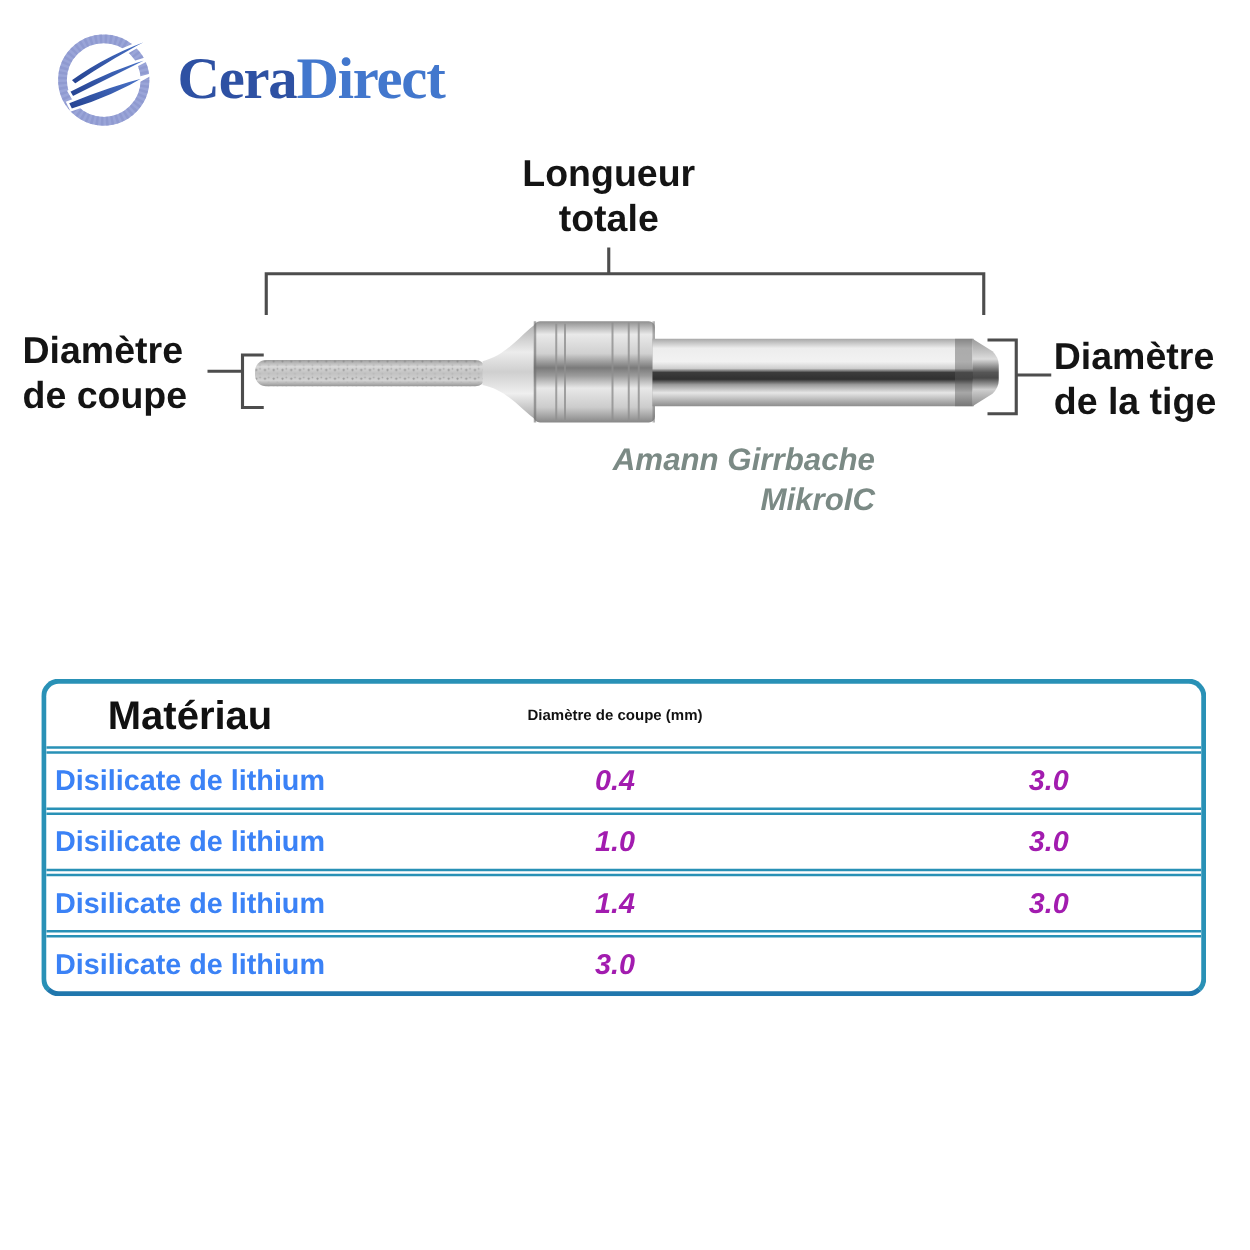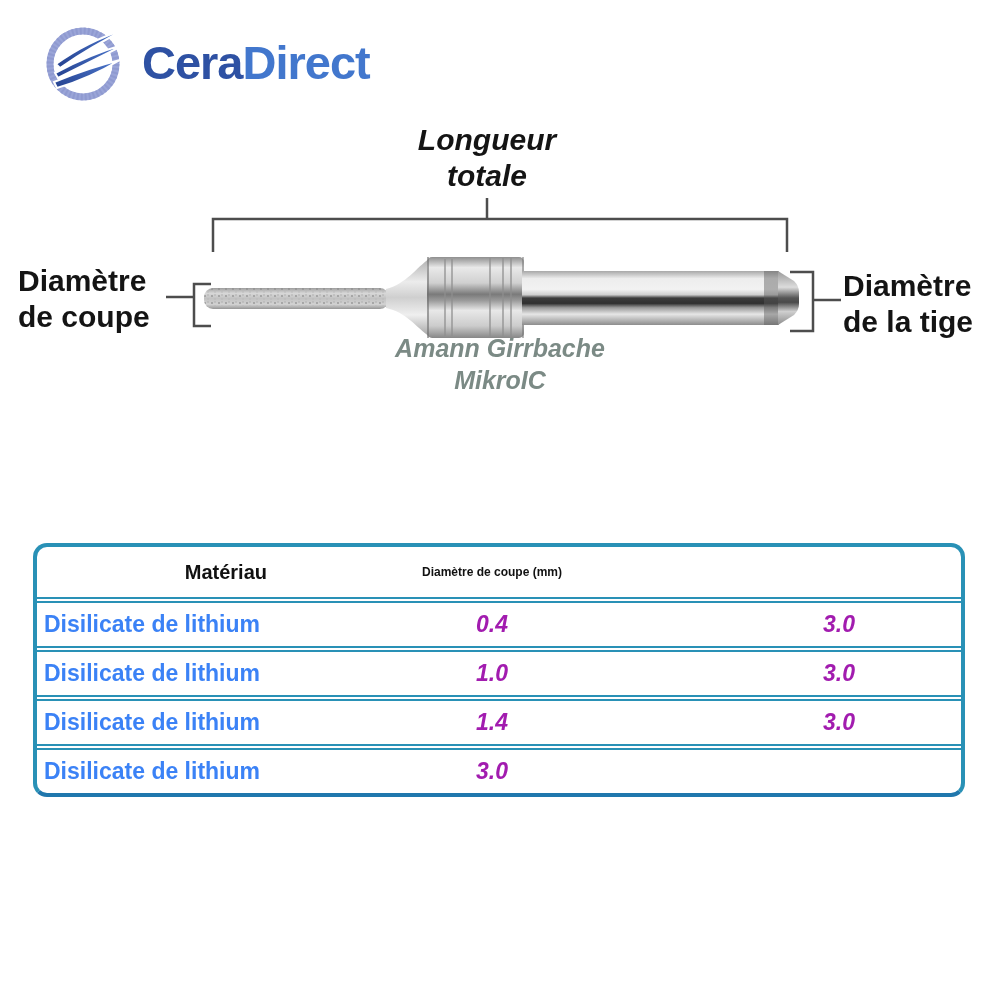--- a/index.html
+++ b/index.html
@@ -2,45 +2,45 @@
 <html><head>
 <meta charset="utf-8">
 <style>
   * { margin: 0; padding: 0; box-sizing: border-box; }
   html, body { width: 1000px; height: 1000px; background: #ffffff;
                font-family: "Liberation Sans", sans-serif; }
   #stage { position: relative; width: 1000px; height: 1000px; overflow: hidden; background: #fff; }
 
   
   .logo { position: absolute; left: 40px; top: 22px; display: flex; align-items: center; gap: 12px; }
-  .logo-text { font-size: 47px; font-weight: bold; letter-spacing: -1px; line-height: 80px; }
+  .logo-text { font-size: 47px; font-weight: bold; letter-spacing: -1px; line-height: 80px; font-family: Liberation Serif, serif; }
   .logo-text .p1 { color: #2e51a3; }
   .logo-text .p2 { color: #4277cd; }
 
   
   .dimlabel { position: absolute; font-weight: bold; color: #141414;
               font-size: 30px; line-height: 36px; white-space: pre-line; }
-  .lbl-total { left: 337px; top: 122px; width: 300px; text-align: center; font-style: italic; }
+  .lbl-total { left: 337px; top: 122px; width: 300px; text-align: center; }
   .lbl-cut   { left: 18px;  top: 263px; text-align: left; }
   .lbl-shank { left: 843px; top: 268px; text-align: left; }
-  .caption   { position: absolute; left: 300px; top: 332px; width: 400px; text-align: center;
+  .caption   { position: absolute; left: 300px; top: 352px; width: 400px; text-align: right;
                font-size: 25px; font-weight: bold; font-style: italic; color: #7b8a85;
                line-height: 32px; white-space: pre-line; }
 
   .diagram-svg { position: absolute; left: 0; top: 0; }
 
   
   .spec-table { position: absolute; left: 33px; top: 543px; width: 932px;
                 background: #fff; border: 4px solid #2991b6; border-bottom-color: #2077ad;
                 border-radius: 14px; overflow: hidden; }
   .t-row { display: grid; grid-template-columns: 230px 450px 1fr; align-items: center; }
   .t-row.head { height: 50px; }
   .t-row.data { height: 49px; border-top: 6px double #2991b6; }
   .th { text-align: center; font-weight: bold; color: #111; font-size: 12px; }
-  .th.mat { font-size: 20px; text-align: right; }
+  .th.mat { font-size: 32px; }
   .td-mat { font-weight: bold; color: #3b82f6; font-size: 23px; padding-left: 7px; text-align: left; }
   .td-val { font-weight: bold; font-style: italic; color: #a21caf; font-size: 23px; text-align: center; }
 </style>
 </head>
 <body>
 
 <div id="stage">
 
   <div class="logo">
     <svg width="90" height="82" viewBox="0 0 90 82">

